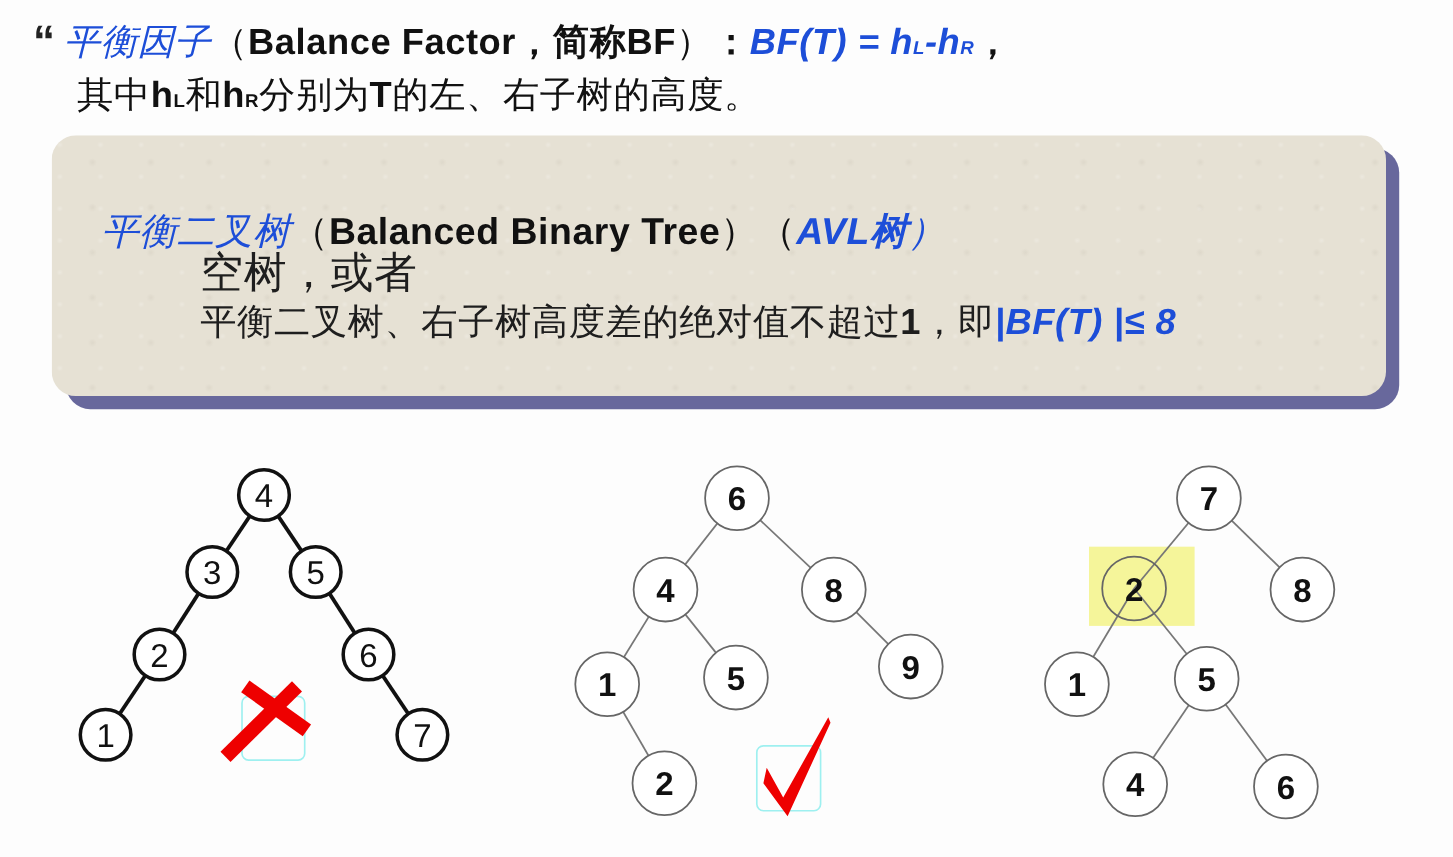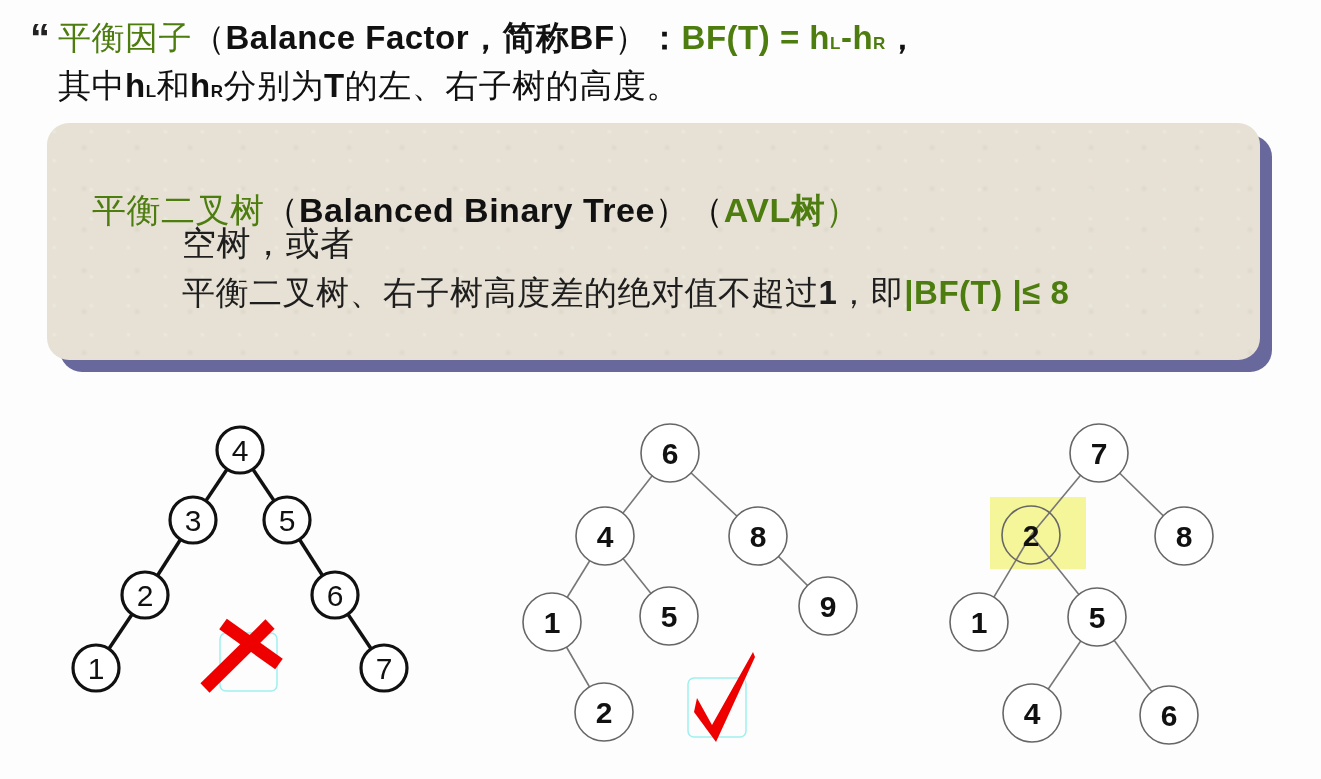--- a/index.html
+++ b/index.html
@@ -2,41 +2,41 @@
 <html><head>
 <meta charset="utf-8">
 <style>
   html, body { margin:0; padding:0; }
   body {
     width:1321px; height:779px; position:relative; overflow:hidden;
     background:#fdfdfd;
     font-family: "Liberation Sans", "DejaVu Sans", sans-serif;
   }
   .line { position:absolute; white-space:nowrap; font-size:33px; color:#111; letter-spacing:0.5px; }
-  .blue { color:#4d7c0f; }
+  .blue { color:#1d4ed8;font-style:italic; }
   .bold { font-weight:bold; }
   .sub { font-size:17px; font-weight:bold; }
   .quote { position:absolute; left:30px; top:16px; font-size:40px; font-weight:bold; color:#222; }
   #line1 { left:58px; top:16px; }
-  #line2 { left:58px; top:64px; }
+  #line2 { left:70px; top:64px; }
 
   .box-shadow {
     position:absolute; left:60px; top:135px; width:1212px; height:237px;
     background:#68689c; border-radius:22px;
   }
   .box {
     position:absolute; left:47px; top:123px; width:1213px; height:237px;
     background:#e6e1d4; border-radius:22px;
     background-image:
       radial-gradient(circle at 20% 30%, rgba(255,255,255,0.25) 0, transparent 3px),
       radial-gradient(circle at 70% 60%, rgba(120,110,90,0.08) 0, transparent 4px);
     background-size: 37px 29px, 53px 41px;
   }
   #box-l1 { left:92px; top:188px; font-size:34px; }
-  #box-l2 { left:182px; top:221px; font-size:34px; color:#1e1e1e; }
+  #box-l2 { left:182px; top:221px; font-size:39px; color:#1e1e1e; }
   #box-l3 { left:182px; top:271px; font-size:33px; color:#1e1e1e; }
 
   svg.trees { position:absolute; left:0; top:0; }
 </style>
 </head>
 <body>
 
 <span class="quote">“</span>
 <div class="line bold" id="line1">
   <span class="blue" style="font-weight:normal">平衡因子</span><span style="font-weight:normal">（</span><span>Balance Factor</span><span style="font-weight:bold">，简称</span><span>BF</span><span style="font-weight:normal">）</span><span>：</span><span class="blue"><span>BF(T) = h</span><span class="sub">L</span><span>-h</span><span class="sub">R</span></span><span>，</span>

